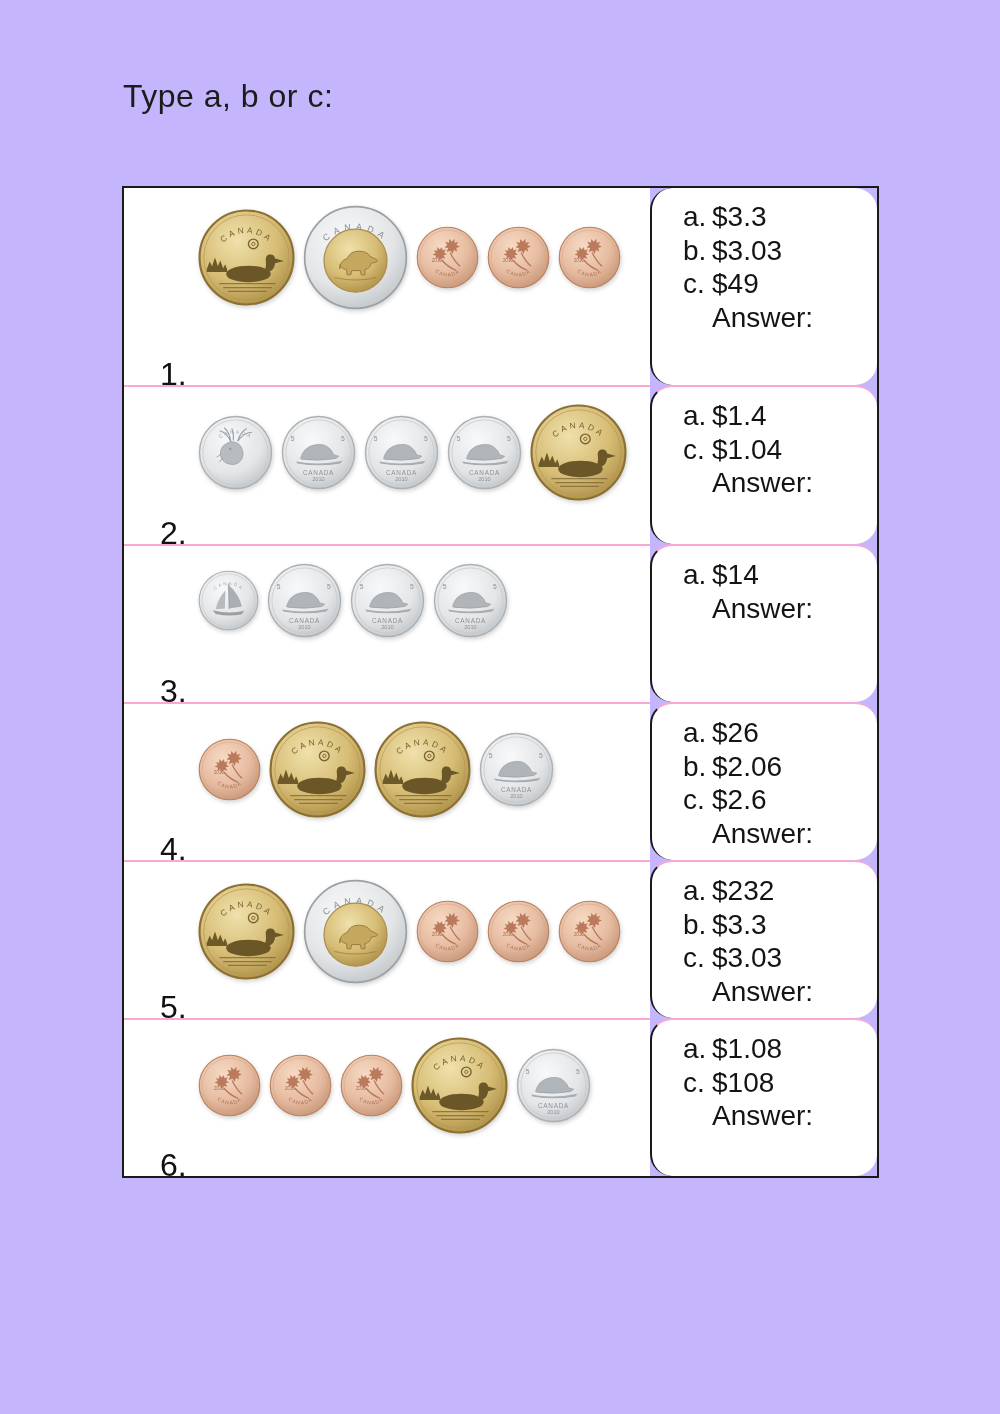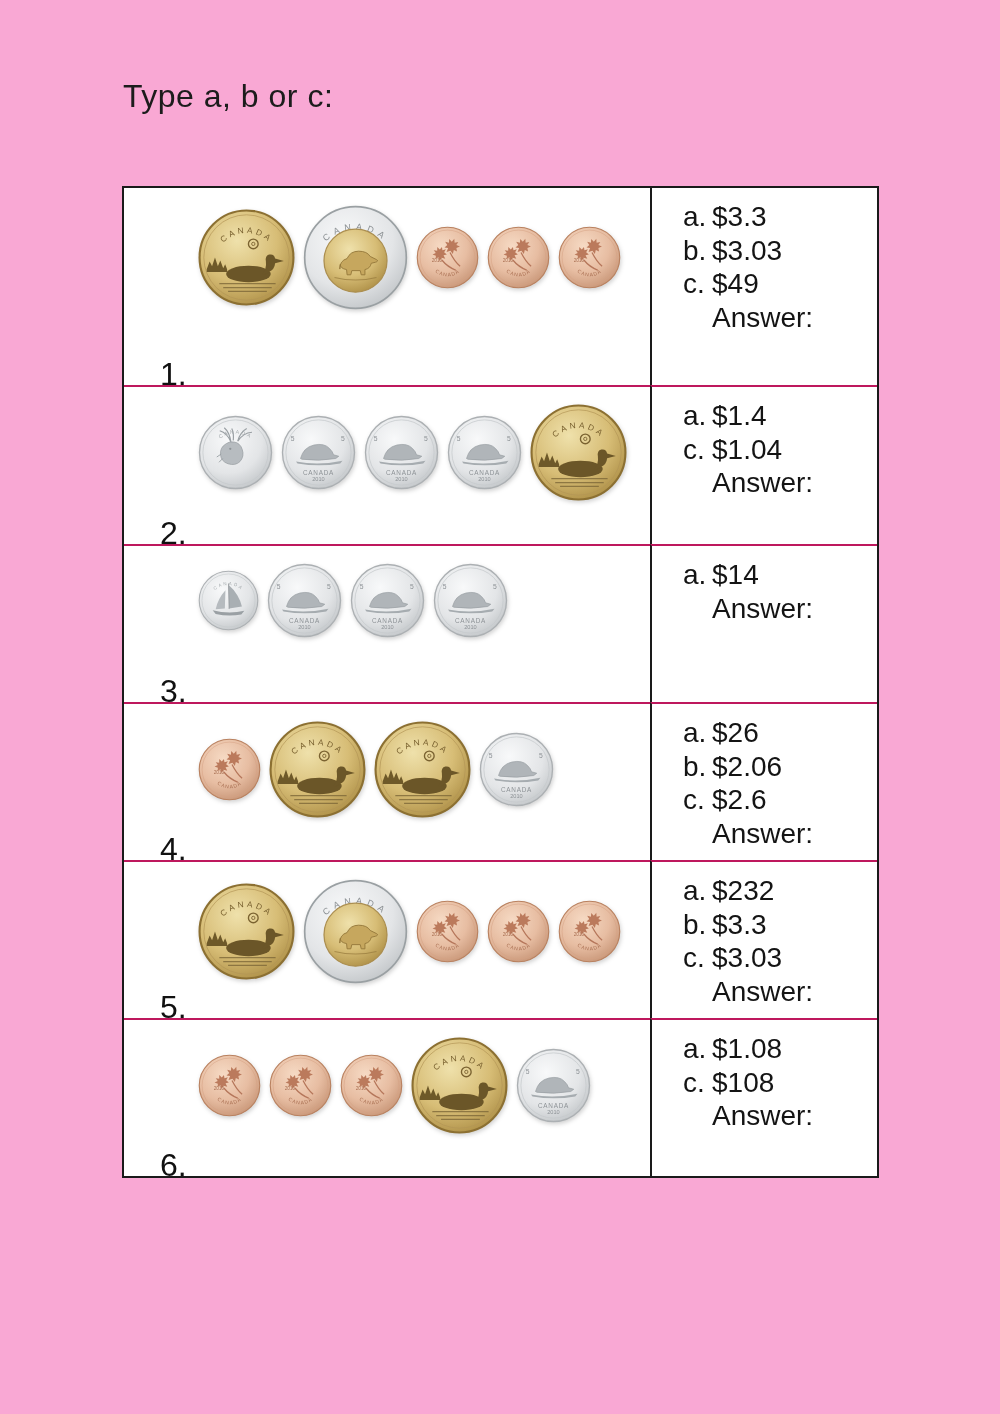--- a/index.html
+++ b/index.html
@@ -1,34 +1,34 @@
 <!DOCTYPE html>
 <html><head>
 <meta charset="utf-8">
 <style>
   html,body { margin:0; padding:0; background:#ffffff; }
   .page {
-    position:relative; width:1000px; height:1414px; background:#f9a8d4;
+    position:relative; width:1000px; height:1414px; background:#c4b5fd;
     font-family:"Liberation Sans","DejaVu Sans",sans-serif; color:#1a1a1a;
     overflow:hidden;
   }
   .title {
     position:absolute; left:123px; top:78px; margin:0;
     font-size:32px; font-weight:400; color:#1c1c1c; letter-spacing:0.5px;
   }
   .qtable {
     position:absolute; left:122px; top:186px;
     display:grid;
     grid-template-columns:526px 227px;
     grid-template-rows:197px 159px 158px 158px 158px 158px;
     border:2px solid #1a1a1a;
   }
   .cell { box-sizing:border-box; background:#fff; }
-  .cell.bt { border-top:2px solid #be185d; }
-  .options-cell { border-left:2px solid #1a1a1a; padding:12px 0 0 31px; }
+  .cell.bt { border-top:2px solid #f9a8d4; }
+  .options-cell { border-left:2px solid #1a1a1a; padding:12px 0 0 31px;border-radius:22px; }
   .coins-cell { padding:17px 0 0 36px; display:flex; align-items:flex-start; }
   .row-number {
     align-self:flex-end; width:30px; margin-right:8px; margin-bottom:-5px;
     font-size:32px; line-height:1; color:#111;
   }
   .coins { display:flex; align-items:center; gap:8px; }
   .coin { display:block; filter:drop-shadow(1px 2px 2px rgba(0,0,0,0.18)); }
   .coin text, .coindefs text { font-family:"Liberation Sans","DejaVu Sans",sans-serif; }
   .option { font-size:28px; line-height:33.5px; white-space:nowrap; color:#141414; }
   .opt-letter { display:inline-block; width:29px; }

